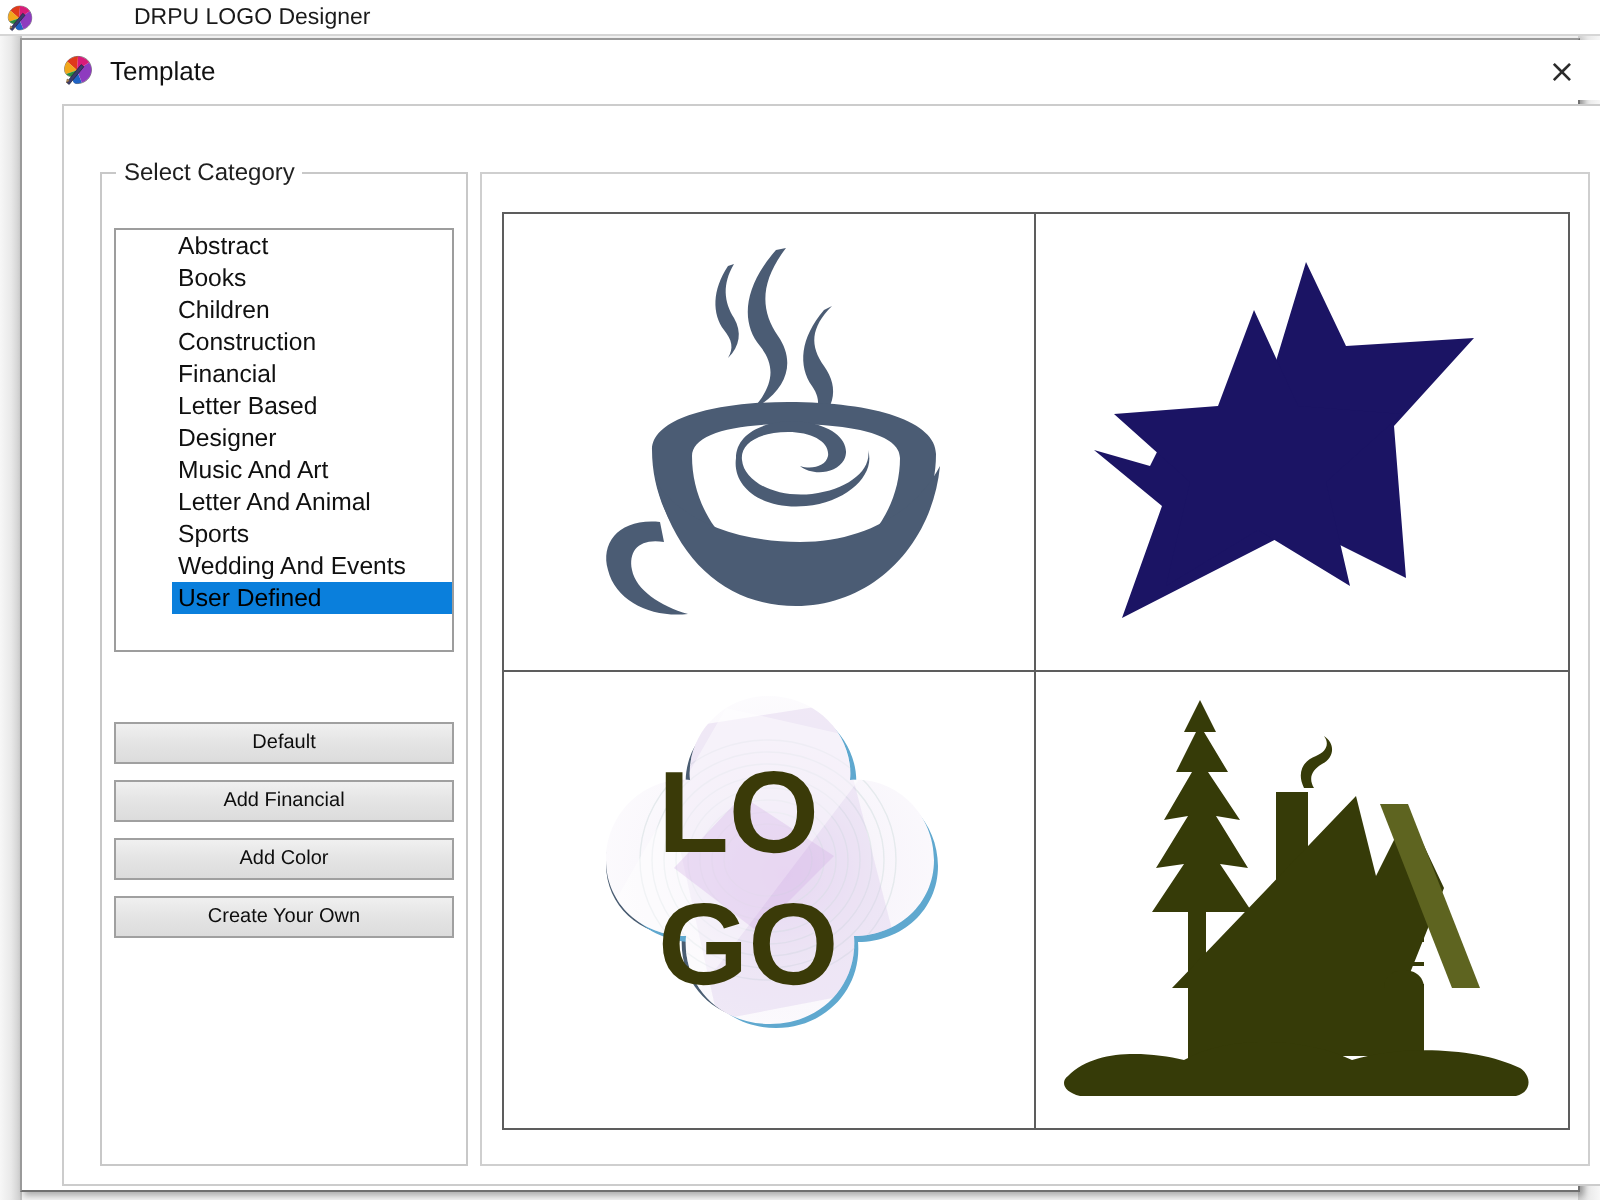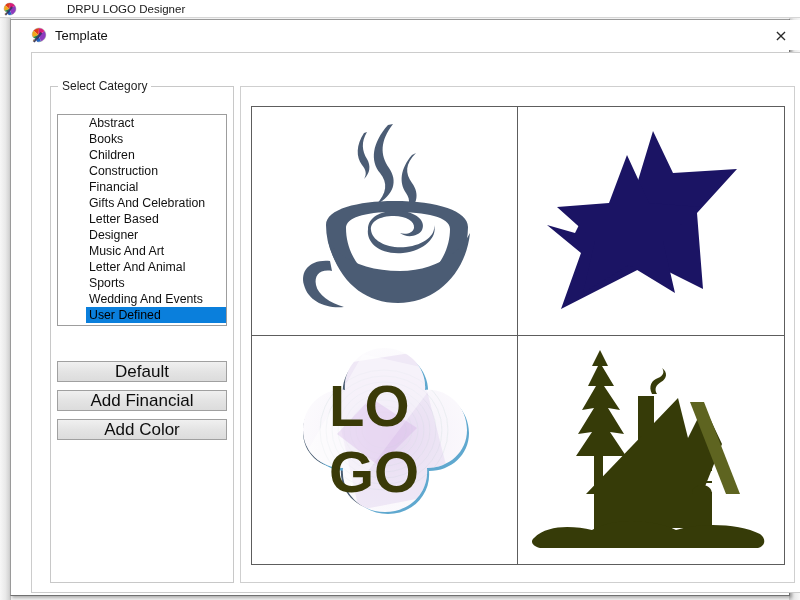--- a/index.html
+++ b/index.html
@@ -156,21 +156,21 @@
 
   
   .panel-button {
     position: absolute;
     left: 25px;
     width: 170px;
     height: 21px;
     background: linear-gradient(to bottom,#f0f0f0 0%,#e4e4e4 50%,#dcdcdc 100%);
     border: 1px solid #a0a0a0;
     box-sizing: border-box;
-    font-size: 17px;
+    font-size: 10px;
     color: #0d0d0d;
     display: flex;
     align-items: center;
     justify-content: center;
     cursor: pointer;
     font-family: "Liberation Sans", sans-serif;
   }
   #btn-default        { top: 308px; }
   #btn-add-background { top: 337px; }
   #btn-add-color      { top: 366px; }
@@ -260,33 +260,33 @@
 
       <div id="category-group"></div>
       <div id="category-group-label">Select Category</div>
 
       <div id="category-list">
         <div class="cat-item">Abstract</div>
         <div class="cat-item">Books</div>
         <div class="cat-item">Children</div>
         <div class="cat-item">Construction</div>
         <div class="cat-item">Financial</div>
-        <div class="cat-item">Gifts And Celebration</div>
         <div class="cat-item">Letter Based</div>
         <div class="cat-item">Designer</div>
         <div class="cat-item">Music And Art</div>
         <div class="cat-item">Letter And Animal</div>
         <div class="cat-item">Sports</div>
         <div class="cat-item">Wedding And Events</div>
         <div class="cat-item selected">User Defined</div>
       </div>
 
       <div class="panel-button" id="btn-default">Default</div>
       <div class="panel-button" id="btn-add-background">Add Financial</div>
       <div class="panel-button" id="btn-add-color">Add Color</div>
+      <div class="panel-button" id="btn-create-own">Create Your Own</div>
 
       <div id="template-panel">
         <div id="template-grid">
 
           <div class="tile" id="tile-coffee">
             <svg width="250" height="215" viewBox="0 0 250 215">
               <g fill="#4b5c74">
 
                 <path d="M104 20 C96 32 96 44 102 52 C106 57 107 61 104 66 C110 60 111 53 107 46 C102 38 101 29 107 19 Z"></path>
 

